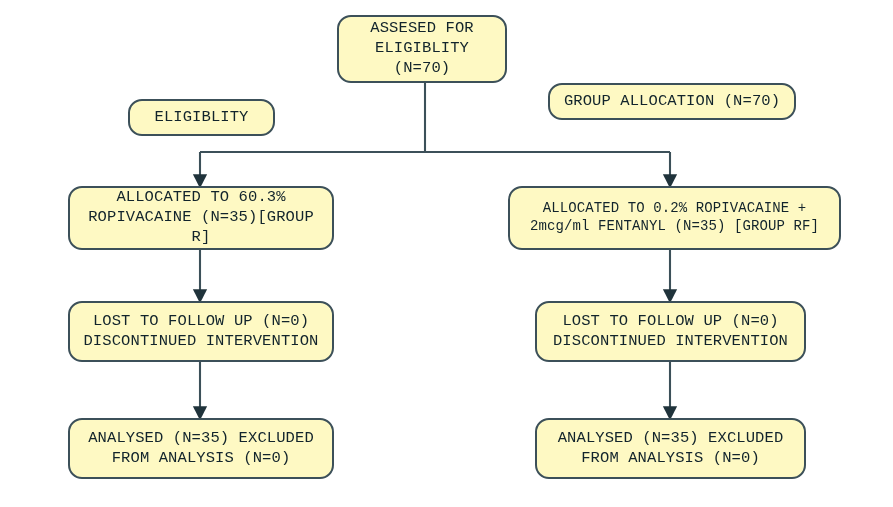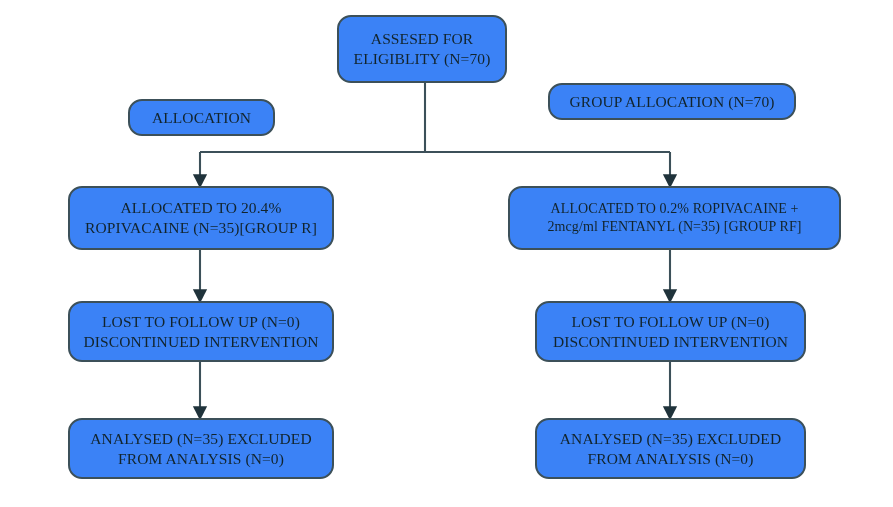--- a/index.html
+++ b/index.html
@@ -13,29 +13,30 @@
     height: 507px;
     background: #ffffff;
     overflow: hidden;
     font-family: "Liberation Serif", "DejaVu Serif", serif;
   }
   .node {
     position: absolute;
     box-sizing: border-box;
     border: 2px solid #3c5059;
     border-radius: 14px;
-    background: #3b82f6;
+    background: #fef9c3;
     display: flex;
     align-items: center;
     justify-content: center;
     text-align: center;
     color: #12242c;
     line-height: 1.28;
     letter-spacing: 0.1px;
     padding: 2px 8px;
+    font-family: Liberation Mono, monospace;
   }
   .node span {
     display: block;
     width: 100%;
     white-space: pre-line;
   }
   
   #node-assessed      { left: 337px; top: 15px;  width: 170px; height: 68px;  font-size: 15.5px; }
   #node-enrollment    { left: 128px; top: 99px;  width: 147px; height: 37px;  font-size: 15.5px; }
   #node-group-alloc   { left: 548px; top: 83px;  width: 248px; height: 37px;  font-size: 15.5px; }
@@ -85,29 +86,29 @@
       <path d="M670,362 L670,413" marker-end="url(#arrowhead)"></path>
     </g>
   </svg>
 
   <div class="node" id="node-assessed">
     <span>ASSESED FOR
 ELIGIBLITY (N=70)</span>
   </div>
 
   <div class="node" id="node-enrollment">
-    <span>ALLOCATION</span>
+    <span>ELIGIBLITY</span>
   </div>
 
   <div class="node" id="node-group-alloc">
     <span>GROUP ALLOCATION (N=70)</span>
   </div>
 
   <div class="node" id="node-alloc-r">
-    <span>ALLOCATED TO 20.4%
+    <span>ALLOCATED TO 60.3%
 ROPIVACAINE (N=35)[GROUP R]</span>
   </div>
 
   <div class="node" id="node-alloc-rf">
     <span>ALLOCATED TO 0.2% ROPIVACAINE +
 2mcg/ml FENTANYL (N=35) [GROUP RF]</span>
   </div>
 
   <div class="node" id="node-lost-r">
     <span>LOST TO FOLLOW UP (N=0)

